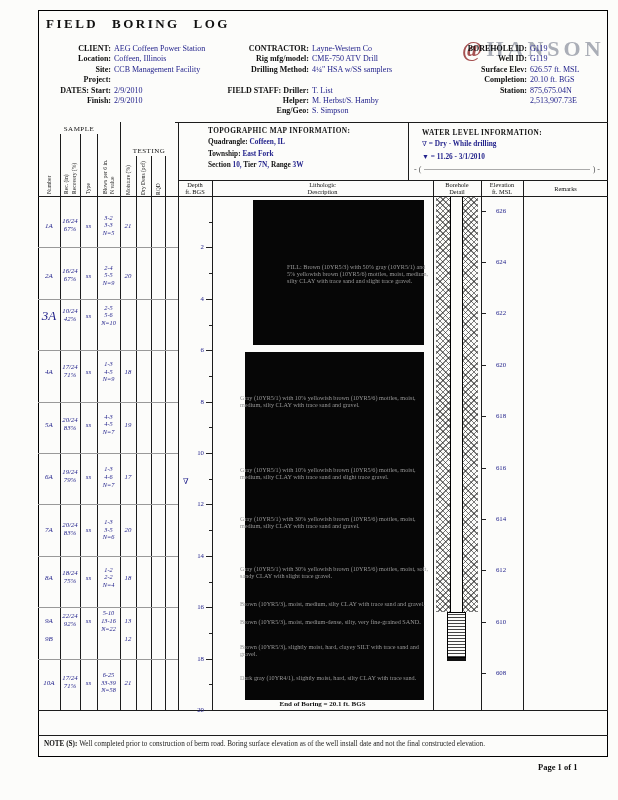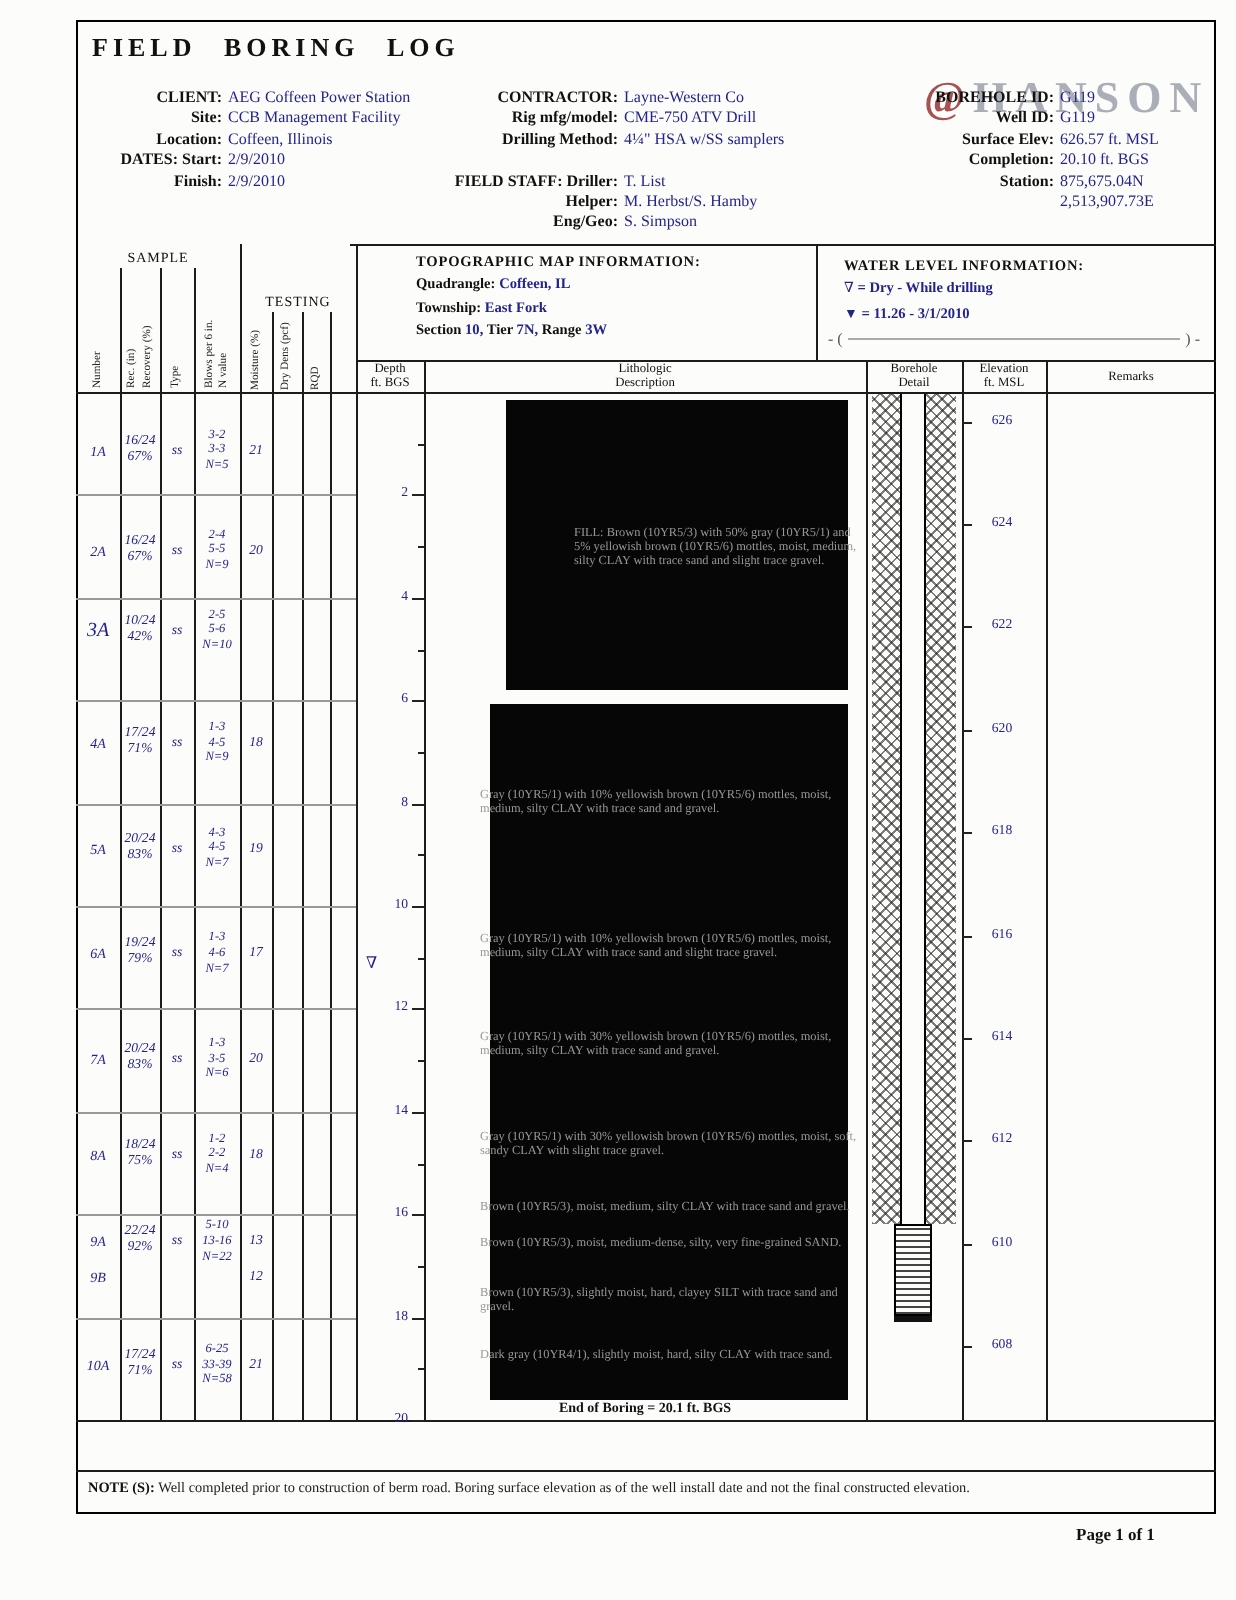--- a/index.html
+++ b/index.html
@@ -37,26 +37,30 @@
 
   <div class="abs" style="left:46px;top:16px;font-size:13px;font-weight:bold;letter-spacing:2.5px;word-spacing:8px">FIELD  BORING  LOG</div>
   <div class="abs" style="left:462px;top:36px;font-size:22px;font-weight:bold;letter-spacing:4px;white-space:nowrap;opacity:.9"><span style="color:#9d4040">@</span><span style="color:#a2a6b0">HANSON</span></div>
 
   <div class="abs" id="hdr-left" style="left:42px;top:44px;width:196px">
       <div class="hrow">
         <span class="hlabel" style="width: 72px;">CLIENT:</span>
         <span class="hval">AEG Coffeen Power Station</span>
       </div>
       <div class="hrow">
+        <span class="hlabel" style="width: 72px;">Location:</span>
+        <span class="hval">Coffeen, Illinois</span>
+      </div>
+      <div class="hrow">
         <span class="hlabel" style="width: 72px;">Site:</span>
         <span class="hval">CCB Management Facility</span>
       </div>
       <div class="hrow">
-        <span class="hlabel" style="width: 72px;">Location:</span>
-        <span class="hval">Coffeen, Illinois</span>
+        <span class="hlabel" style="width: 72px;">Project:</span>
+        <span class="hval"></span>
       </div>
       <div class="hrow">
         <span class="hlabel" style="width: 72px;">DATES:  Start:</span>
         <span class="hval">2/9/2010</span>
       </div>
       <div class="hrow">
         <span class="hlabel" style="width: 72px;">Finish:</span>
         <span class="hval">2/9/2010</span>
       </div>
     </div>
@@ -224,21 +228,21 @@
     <div class="cell" style="left: 97px; top: 228.8px; width: 23px; font-size: 6.3px;">N=5</div>
     <div class="cell" style="left: 120px; top: 221.6px; width: 16px; font-size: 6.8px;">21</div>
     <div class="cell" style="left: 38px; top: 271.7px; width: 22px; font-size: 7px;">2A</div>
     <div class="cell" style="left: 60px; top: 266.7px; width: 20px; font-size: 6.8px;">16/24</div>
     <div class="cell" style="left: 60px; top: 274.7px; width: 20px; font-size: 6.8px;">67%</div>
     <div class="cell" style="left: 80px; top: 271.7px; width: 17px; font-size: 6.8px;">ss</div>
     <div class="cell" style="left: 97px; top: 263.7px; width: 23px; font-size: 6.3px;">2-4</div>
     <div class="cell" style="left: 97px; top: 271.3px; width: 23px; font-size: 6.3px;">5-5</div>
     <div class="cell" style="left: 97px; top: 278.9px; width: 23px; font-size: 6.3px;">N=9</div>
     <div class="cell" style="left: 120px; top: 271.7px; width: 16px; font-size: 6.8px;">20</div>
-    <div class="cell" style="left: 38px; top: 311.5px; width: 22px; font-size: 10px;">3A</div>
+    <div class="cell" style="left: 38px; top: 311.5px; width: 22px; font-size: 13px;">3A</div>
     <div class="cell" style="left: 60px; top: 306.5px; width: 20px; font-size: 6.8px;">10/24</div>
     <div class="cell" style="left: 60px; top: 314.5px; width: 20px; font-size: 6.8px;">42%</div>
     <div class="cell" style="left: 80px; top: 311.5px; width: 17px; font-size: 6.8px;">ss</div>
     <div class="cell" style="left: 97px; top: 303.5px; width: 23px; font-size: 6.3px;">2-5</div>
     <div class="cell" style="left: 97px; top: 311.1px; width: 23px; font-size: 6.3px;">5-6</div>
     <div class="cell" style="left: 97px; top: 318.7px; width: 23px; font-size: 6.3px;">N=10</div>
     <div class="cell" style="left: 38px; top: 368px; width: 22px; font-size: 7px;">4A</div>
     <div class="cell" style="left: 60px; top: 363px; width: 20px; font-size: 6.8px;">17/24</div>
     <div class="cell" style="left: 60px; top: 371px; width: 20px; font-size: 6.8px;">71%</div>
     <div class="cell" style="left: 80px; top: 368px; width: 17px; font-size: 6.8px;">ss</div>

